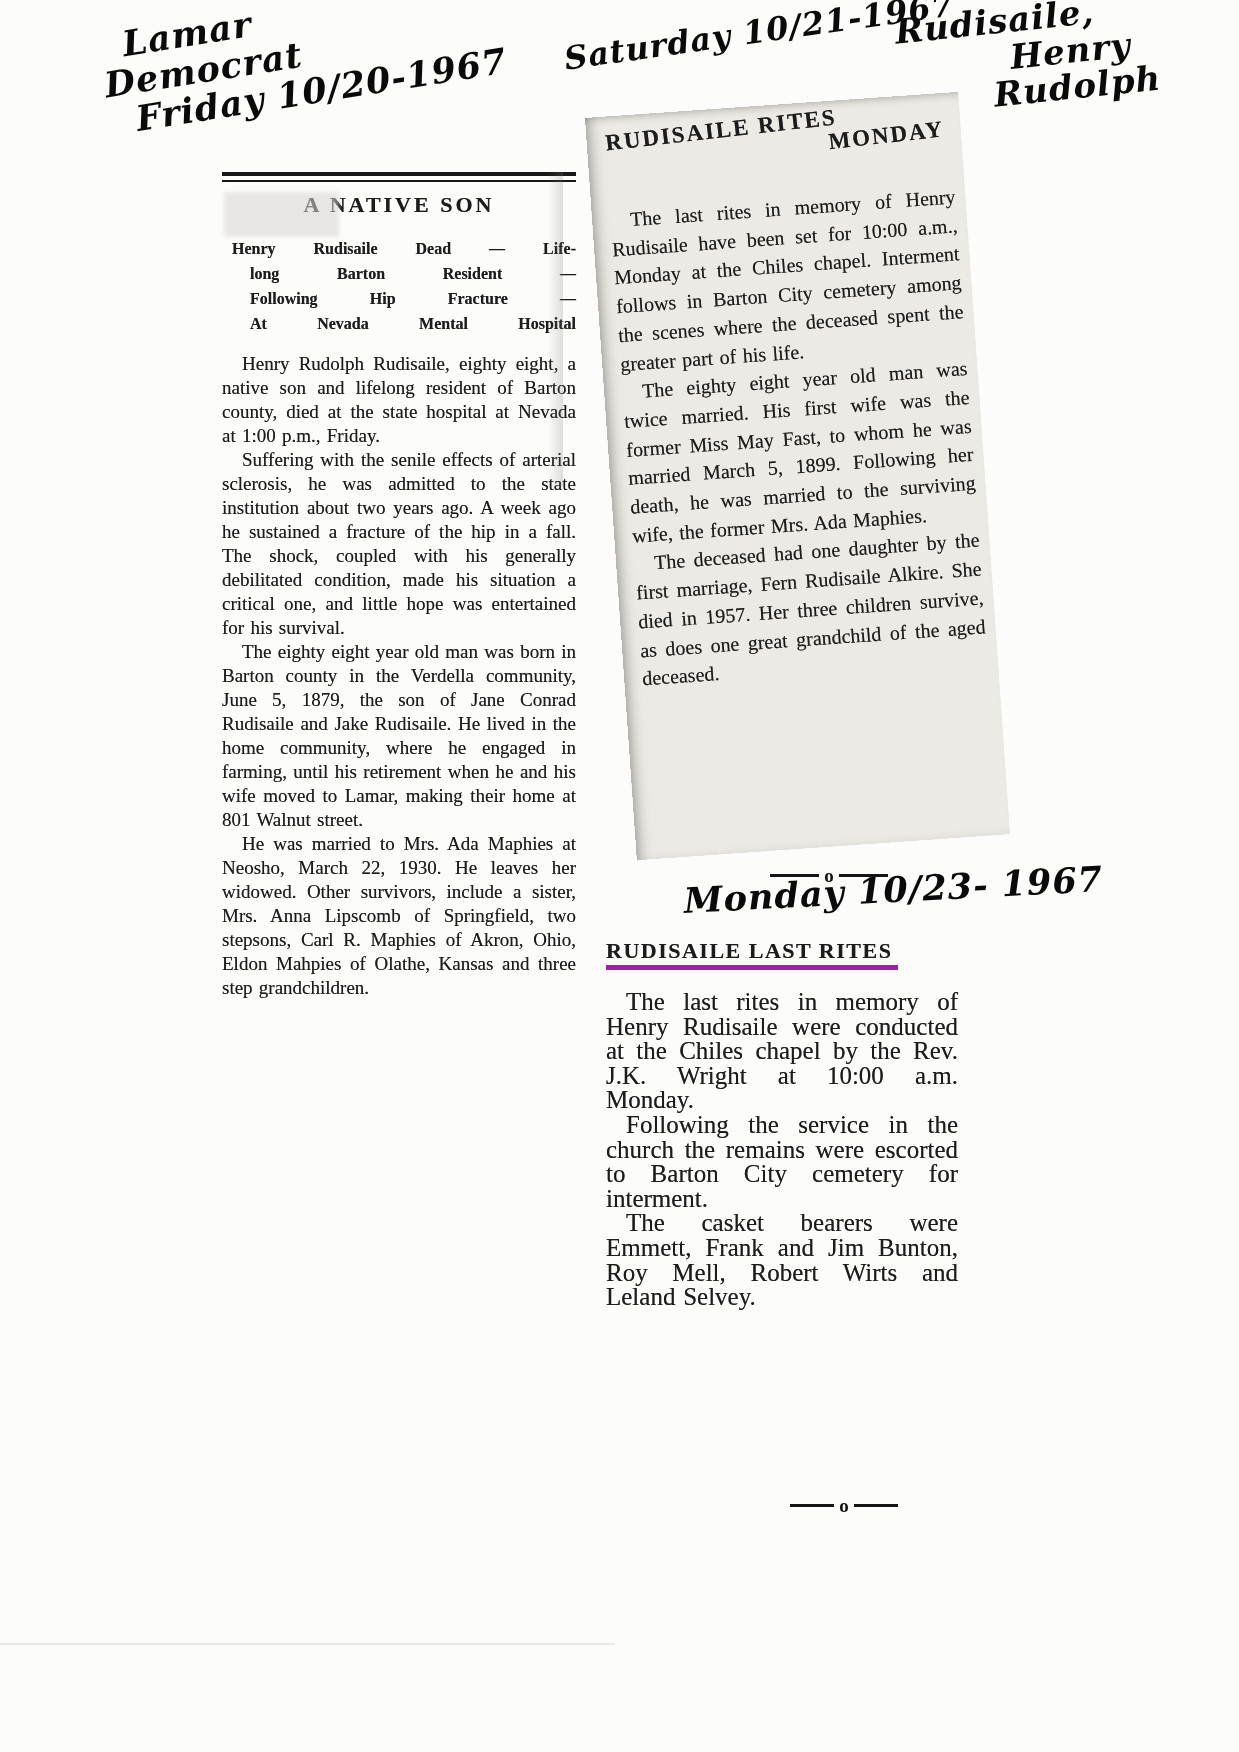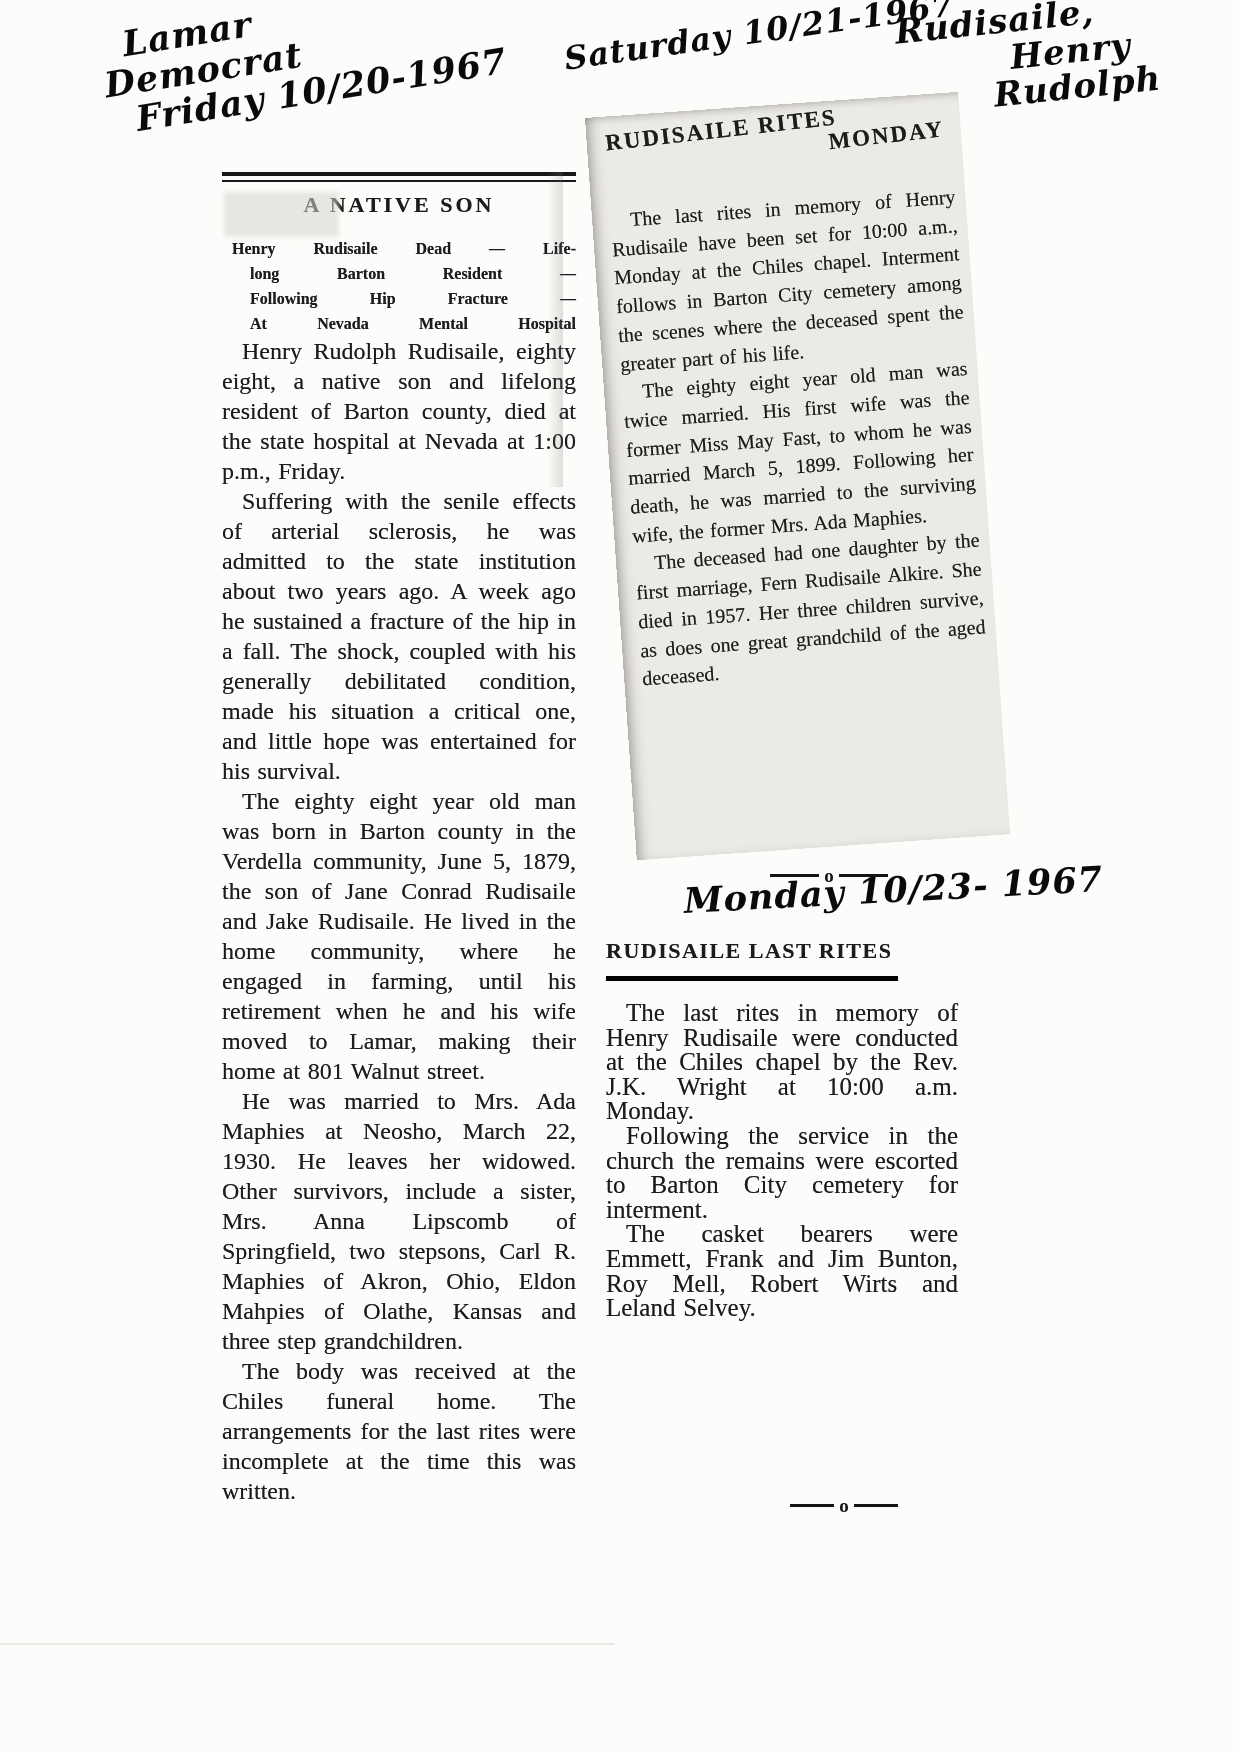--- a/index.html
+++ b/index.html
@@ -35,21 +35,21 @@
   }
 
   
   .clip1{left:222px;top:172px;width:354px;}
   .rule-double{height:4px;border-top:4px solid #181818;border-bottom:2px solid #181818;}
   .smudge{position:absolute;left:2px;top:20px;width:115px;height:45px;background:#d8d5cf;opacity:.55;filter:blur(2px);}
   .kicker{margin-top:10px;text-align:center;font-weight:700;font-size:22px;letter-spacing:3px;}
   .headline{margin-top:18px;padding-left:10px;font-weight:700;font-size:16px;line-height:25px;}
   .headline .hl{text-align:justify;text-align-last:justify;}
   .headline .ind{padding-left:18px;font-family:Liberation Serif, serif;}
-  .clip1 .body-text{font-size:24px;line-height:30px;}
+  .clip1 .body-text{margin-top:16px;font-size:19px;line-height:24px;}
   .edge1{position:absolute;left:547px;top:172px;width:16px;height:315px;
     background:linear-gradient(to right,rgba(120,118,112,0),rgba(120,118,112,.45));opacity:.5;}
 
   
   .clip2{
     left:585px;top:118px;width:374px;height:744px;
     transform:rotate(-4deg);transform-origin:left top;
     background:#eceae5;
     box-shadow:inset 10px 0 14px -8px rgba(60,58,52,.5), inset 0 8px 10px -8px rgba(60,58,52,.35);
     padding:14px 10px 0 18px;box-sizing:border-box;
@@ -63,21 +63,21 @@
   .divider{position:absolute;display:flex;align-items:center;}
   .divider .bar{flex:1;height:3px;background:#141414;}
   .divider .oglyph{font-weight:900;font-size:19px;line-height:1;margin:0 5px;color:#141414;}
   .divider1{left:770px;top:866px;width:118px;}
   .divider2{left:790px;top:1496px;width:108px;}
 
   
   .clip3{left:606px;top:938px;width:352px;}
   .clip3 .title{
     display:inline-block;font-weight:700;font-size:22px;letter-spacing:1.5px;
-    border-bottom:5px solid #000000;padding-bottom:12px;padding-right:6px;
+    border-bottom:5px solid #a21caf;padding-bottom:1px;padding-right:6px;
   }
   .clip3 .body-text{margin-top:20px;font-size:25px;line-height:24.6px;}
 
   
   .scanline{position:absolute;left:0;top:1643px;width:615px;height:2px;background:#e9e8e4;}
 </style>
 </head>
 <body>
 
 <div class="hand note-lamar">
@@ -108,21 +108,20 @@
     <div class="hl">Henry Rudisaile Dead — Life-</div>
     <div class="hl ind">long Barton Resident —</div>
     <div class="hl ind">Following Hip Fracture —</div>
     <div class="hl ind">At Nevada Mental Hospital</div>
   </div>
   <div class="body-text">
     <p>Henry Rudolph Rudisaile, eighty eight, a native son and lifelong resident of Barton county, died at the state hospital at Nevada at 1:00 p.m., Friday.</p>
     <p>Suffering with the senile effects of arterial sclerosis, he was admitted to the state institution about two years ago. A week ago he sustained a fracture of the hip in a fall. The shock, coupled with his generally debilitated condition, made his situation a critical one, and little hope was entertained for his survival.</p>
     <p>The eighty eight year old man was born in Barton county in the Verdella community, June 5, 1879, the son of Jane Conrad Rudisaile and Jake Rudisaile. He lived in the home community, where he engaged in farming, until his retirement when he and his wife moved to Lamar, making their home at 801 Walnut street.</p>
     <p>He was married to Mrs. Ada Maphies at Neosho, March 22, 1930. He leaves her widowed. Other survivors, include a sister, Mrs. Anna Lipscomb of Springfield, two stepsons, Carl R. Maphies of Akron, Ohio, Eldon Mahpies of Olathe, Kansas and three step grandchildren.</p>
-    <p>The body was received at the Chiles funeral home. The arrangements for the last rites were incomplete at the time this was written.</p>
   </div>
 </div>
 <div class="edge1"></div>
 
 <div class="clip clip2 np">
   <div class="title-row">
     <div class="title-main">RUDISAILE RITES</div>
     <div class="title-right">MONDAY</div>
   </div>
   <div class="body-text">

